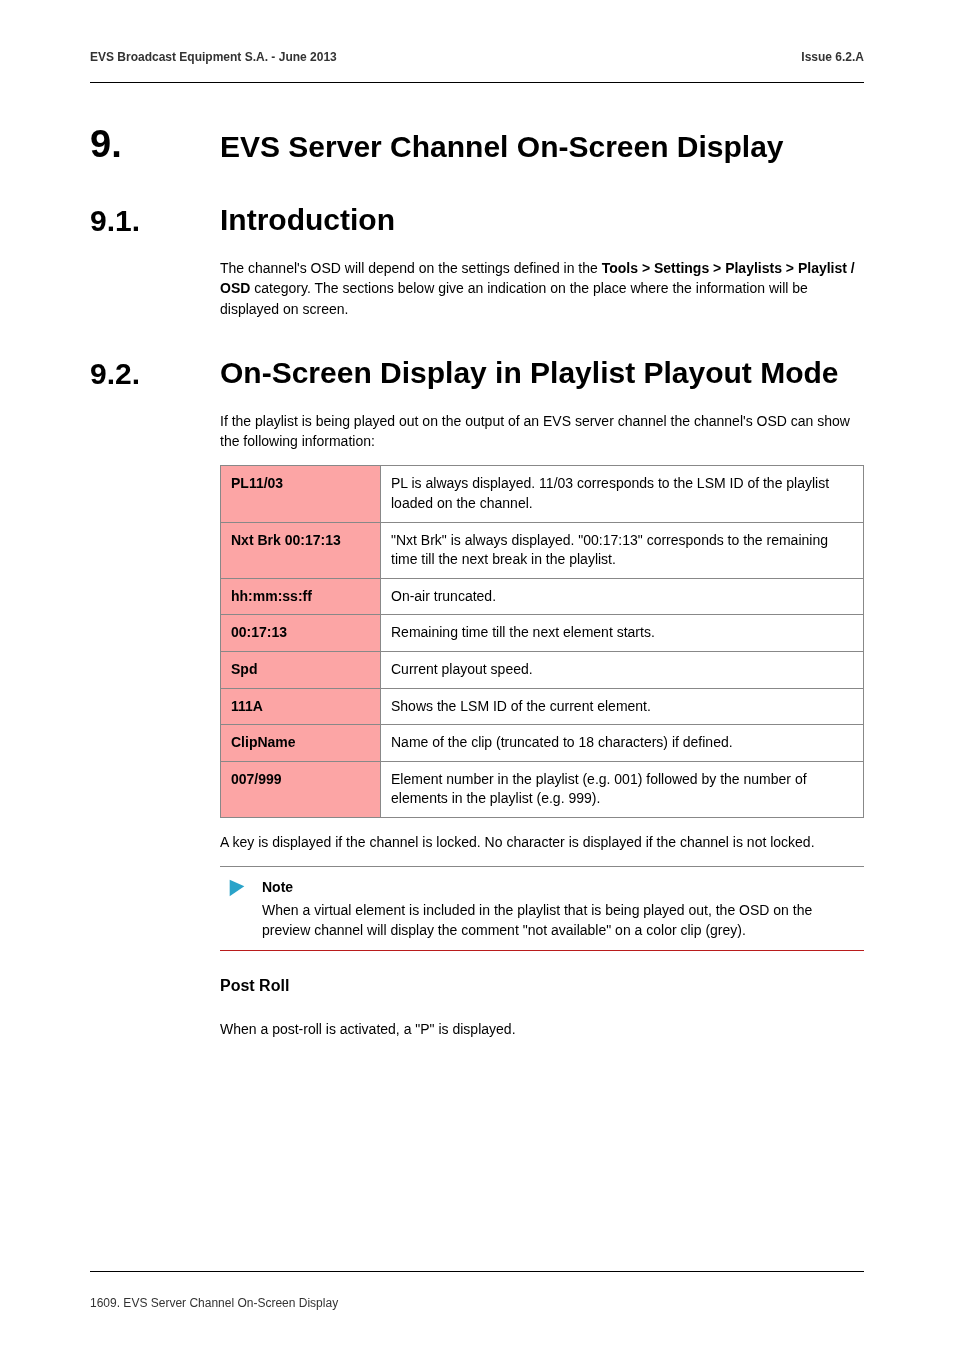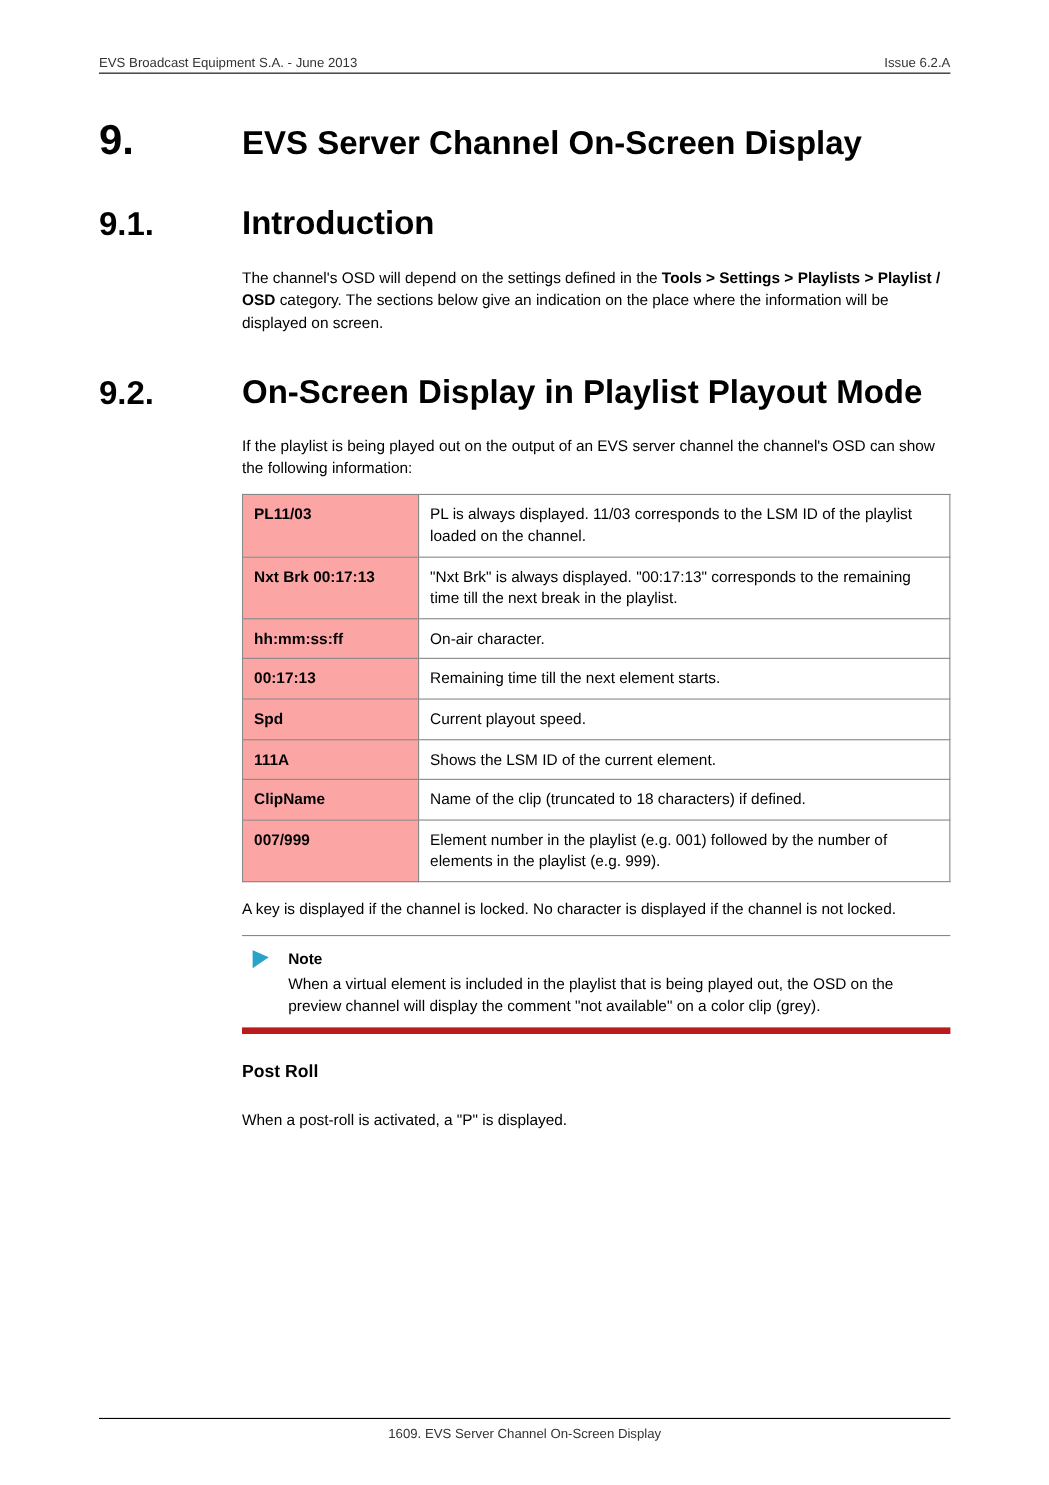--- a/index.html
+++ b/index.html
@@ -1,35 +1,35 @@
 <!DOCTYPE html>
 <html><head>
 <meta charset="utf-8">
 <style>
   * { box-sizing: border-box; margin: 0; padding: 0; }
   html, body { width: 954px; height: 1350px; background: #fff; font-family: Arial, Helvetica, sans-serif; color: #000; }
   .page { width: 954px; height: 1350px; position: relative; padding: 50px 90px 40px 90px; }
-  .topbar { display: flex; justify-content: space-between; font-size: 12px; color: #333; padding-bottom: 2px; border-bottom: 1px solid #000; margin-bottom: 40px; }
+  .topbar { display: flex; justify-content: space-between; font-size: 12px; color: #333; padding-bottom: 18px; border-bottom: 1px solid #000; margin-bottom: 40px; font-weight: bold; }
   .ch-row { display: flex; align-items: baseline; margin-bottom: 26px; }
   .ch-num { font-size: 38px; font-weight: bold; width: 130px; flex-shrink: 0; }
   .ch-title { font-size: 30px; font-weight: bold; line-height: 1.15; }
   .sec-row { display: flex; align-items: flex-end; margin: 36px 0 20px 0; }
   .sec-num { font-size: 30px; font-weight: bold; width: 130px; flex-shrink: 0; }
   .sec-title { font-size: 30px; font-weight: bold; line-height: 1.2; }
   .indent { margin-left: 130px; }
   .para { font-size: 14px; line-height: 1.45; margin-bottom: 14px; }
   table.defs { width: 100%; border-collapse: collapse; margin: 8px 0 14px 0; font-size: 14px; }
   table.defs td { border: 1px solid #888; padding: 8px 10px; vertical-align: top; line-height: 1.4; }
   table.defs td.k { font-weight: bold; width: 160px; background: #fca5a5; }
-  .notebox { border-top: 1px solid #888; border-bottom: 6px solid #b91c1c; padding: 10px 10px 10px 42px; position: relative; margin: 10px 0 26px 0; font-size: 14px; line-height: 1.45; }
+  .notebox { border-top: 1px solid #888; border-bottom: 1px solid #b91c1c; padding: 10px 10px 10px 42px; position: relative; margin: 10px 0 26px 0; font-size: 14px; line-height: 1.45; }
   .notebox .icon { position: absolute; left: 6px; top: 10px; }
   .notebox .label { font-weight: bold; display: block; margin-bottom: 2px; }
   .subhead { font-size: 16px; font-weight: bold; margin: 8px 0 24px 0; }
   .footer { position: absolute; left: 90px; right: 90px; bottom: 40px; font-size: 12px; color: #333; }
-  .footer .line { border-top: 1px solid #000; padding-top: 6px; display: flex; justify-content: center; }
+  .footer .line { border-top: 1px solid #000; padding-top: 24px; display: flex; justify-content: flex-start; }
 </style>
 </head>
 <body>
 
 <div class="page">
 
   <div class="topbar">
     <span>EVS Broadcast Equipment S.A.  - June 2013</span>
     <span>Issue 6.2.A</span>
   </div>
@@ -63,21 +63,21 @@
         <tr>
           <td class="k">PL11/03</td>
           <td>PL is always displayed. 11/03 corresponds to the LSM ID of the playlist loaded on the channel.</td>
         </tr>
         <tr>
           <td class="k">Nxt Brk 00:17:13</td>
           <td>"Nxt Brk" is always displayed. "00:17:13" corresponds to the remaining time till the next break in the playlist.</td>
         </tr>
         <tr>
           <td class="k">hh:mm:ss:ff</td>
-          <td>On-air character.</td>
+          <td>On-air truncated.</td>
         </tr>
         <tr>
           <td class="k">00:17:13</td>
           <td>Remaining time till the next element starts.</td>
         </tr>
         <tr>
           <td class="k">Spd</td>
           <td>Current playout speed.</td>
         </tr>
         <tr>

